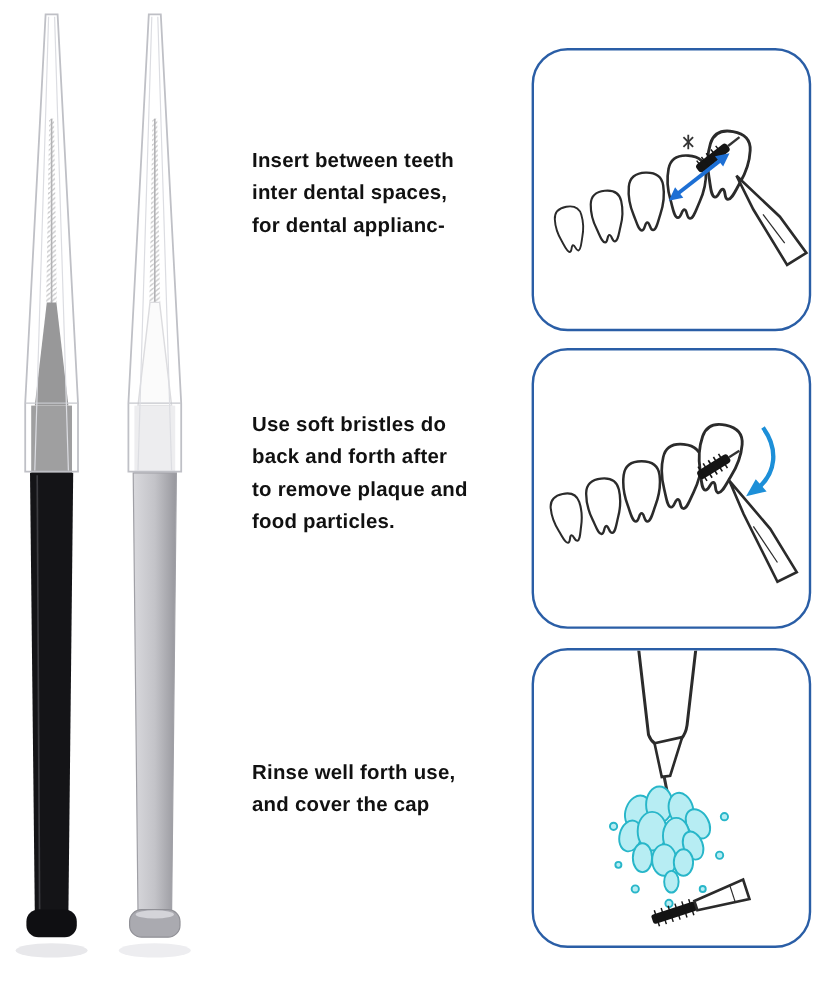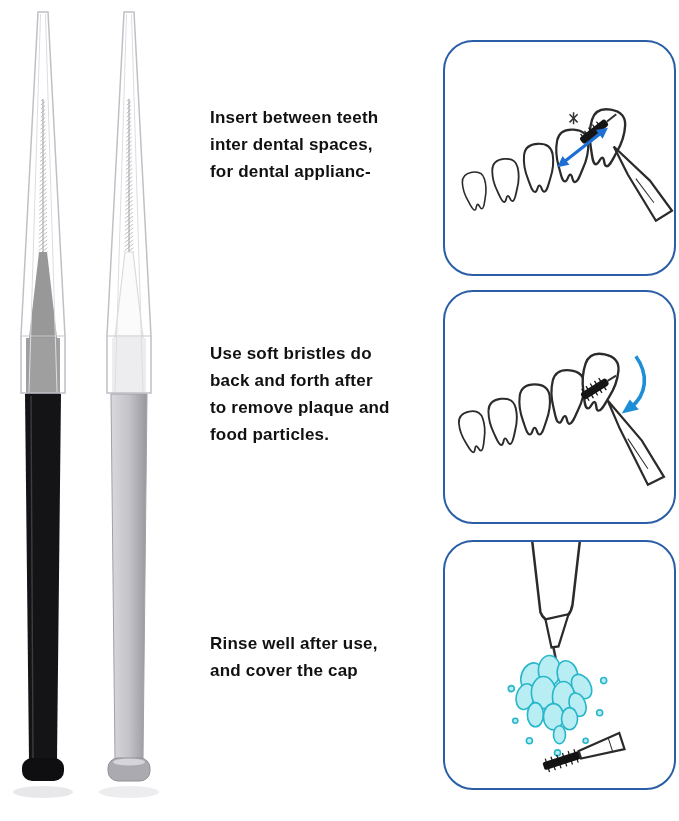--- a/index.html
+++ b/index.html
@@ -6,21 +6,21 @@
   .page { position:relative; width:679px; height:821px; background:#ffffff; overflow:hidden;
           font-family:"Liberation Sans", sans-serif; }
 
   .brush { position:absolute; top:4px; width:84px; height:804px; }
   .brush.black { left:2px; }
   .brush.white { left:88px; }
 
   .step-text { position:absolute; left:210px; width:236px; margin:0;
                font-size:17px; font-weight:600; line-height:27px; color:#111;
                white-space:pre-line; letter-spacing:0.2px; }
-  .t1 { top:104px; } .t2 { top:340px; } .t3 { top:630px; }
+  .t1 { top:120px; } .t2 { top:340px; } .t3 { top:630px; }
 
   .panel { position:absolute; left:443px; width:233px; box-sizing:border-box;
            border:2.5px solid #2a5ea6; border-radius:30px; background:#fff; overflow:hidden; }
   .p1 { top:40px;  height:236px; }
   .p2 { top:290px; height:234px; }
   .p3 { top:540px; height:250px; }
   .panel svg { display:block; width:100%; height:100%; }
 </style>
 </head>
 <body>
@@ -78,21 +78,21 @@
     <line x1="43.5" y1="10" x2="55" y2="388" stroke="#dcdde2" stroke-width="1"></line>
   </svg>
 
   <p class="step-text t1">Insert between teeth
 inter dental spaces,
 for dental applianc-</p>
   <p class="step-text t2">Use soft bristles do
 back and forth after
 to remove plaque and
 food particles.</p>
-  <p class="step-text t3">Rinse well after use,
+  <p class="step-text t3">Rinse well forth use,
 and cover the cap</p>
 
   <div class="panel p1">
     <svg viewBox="0 0 228 231" aria-hidden="true">
       <defs>
         <path id="toothA" d="M18,0 C9,0 3.5,4 2.5,12 C1.5,20 3,30 6,38 C8.5,45 10,52 13,52 C16,52 15.5,45 18,45 C20.5,45 20,52 23,52 C26,52 27.5,45 30,38 C33,30 34.5,20 33.5,12 C32.5,4 27,0 18,0 Z" fill="#ffffff" stroke="#2b2b2b" stroke-width="2.2"></path>
       </defs>
       <g>
         <use href="#toothA" transform="translate(14,132) rotate(-10) scale(0.72)"></use>
         <use href="#toothA" transform="translate(44,118) rotate(-6) scale(0.82)"></use>

